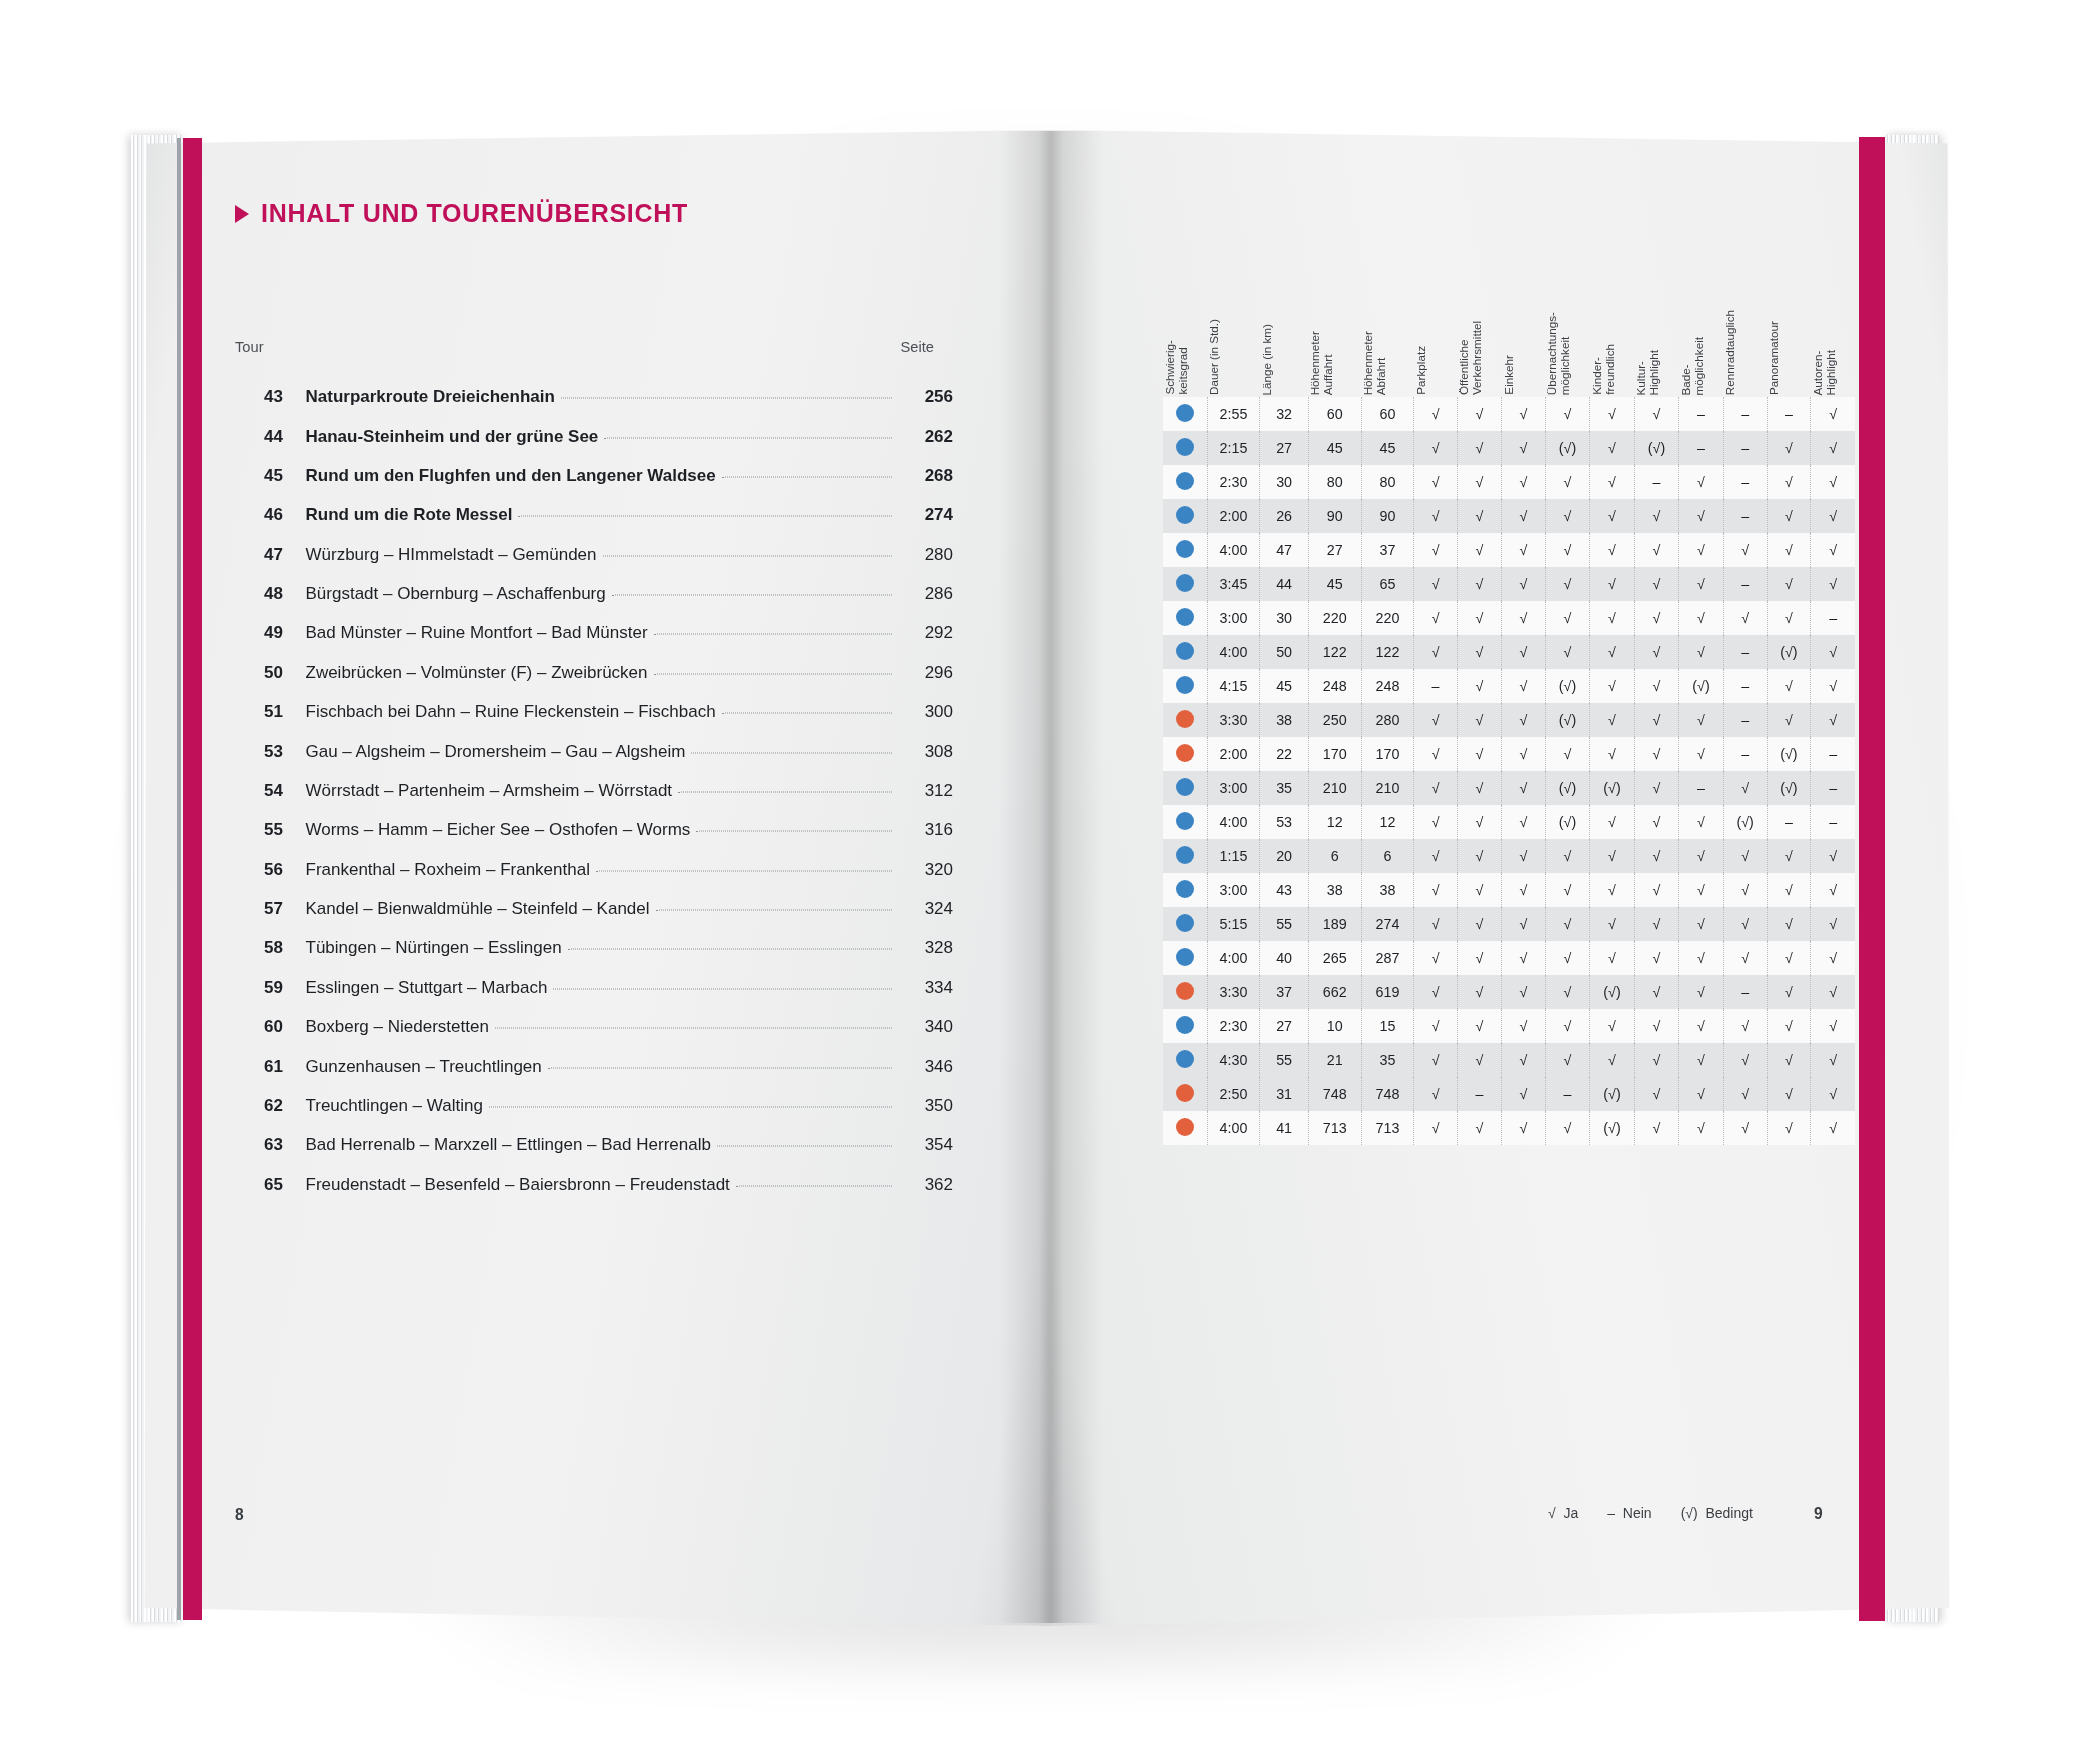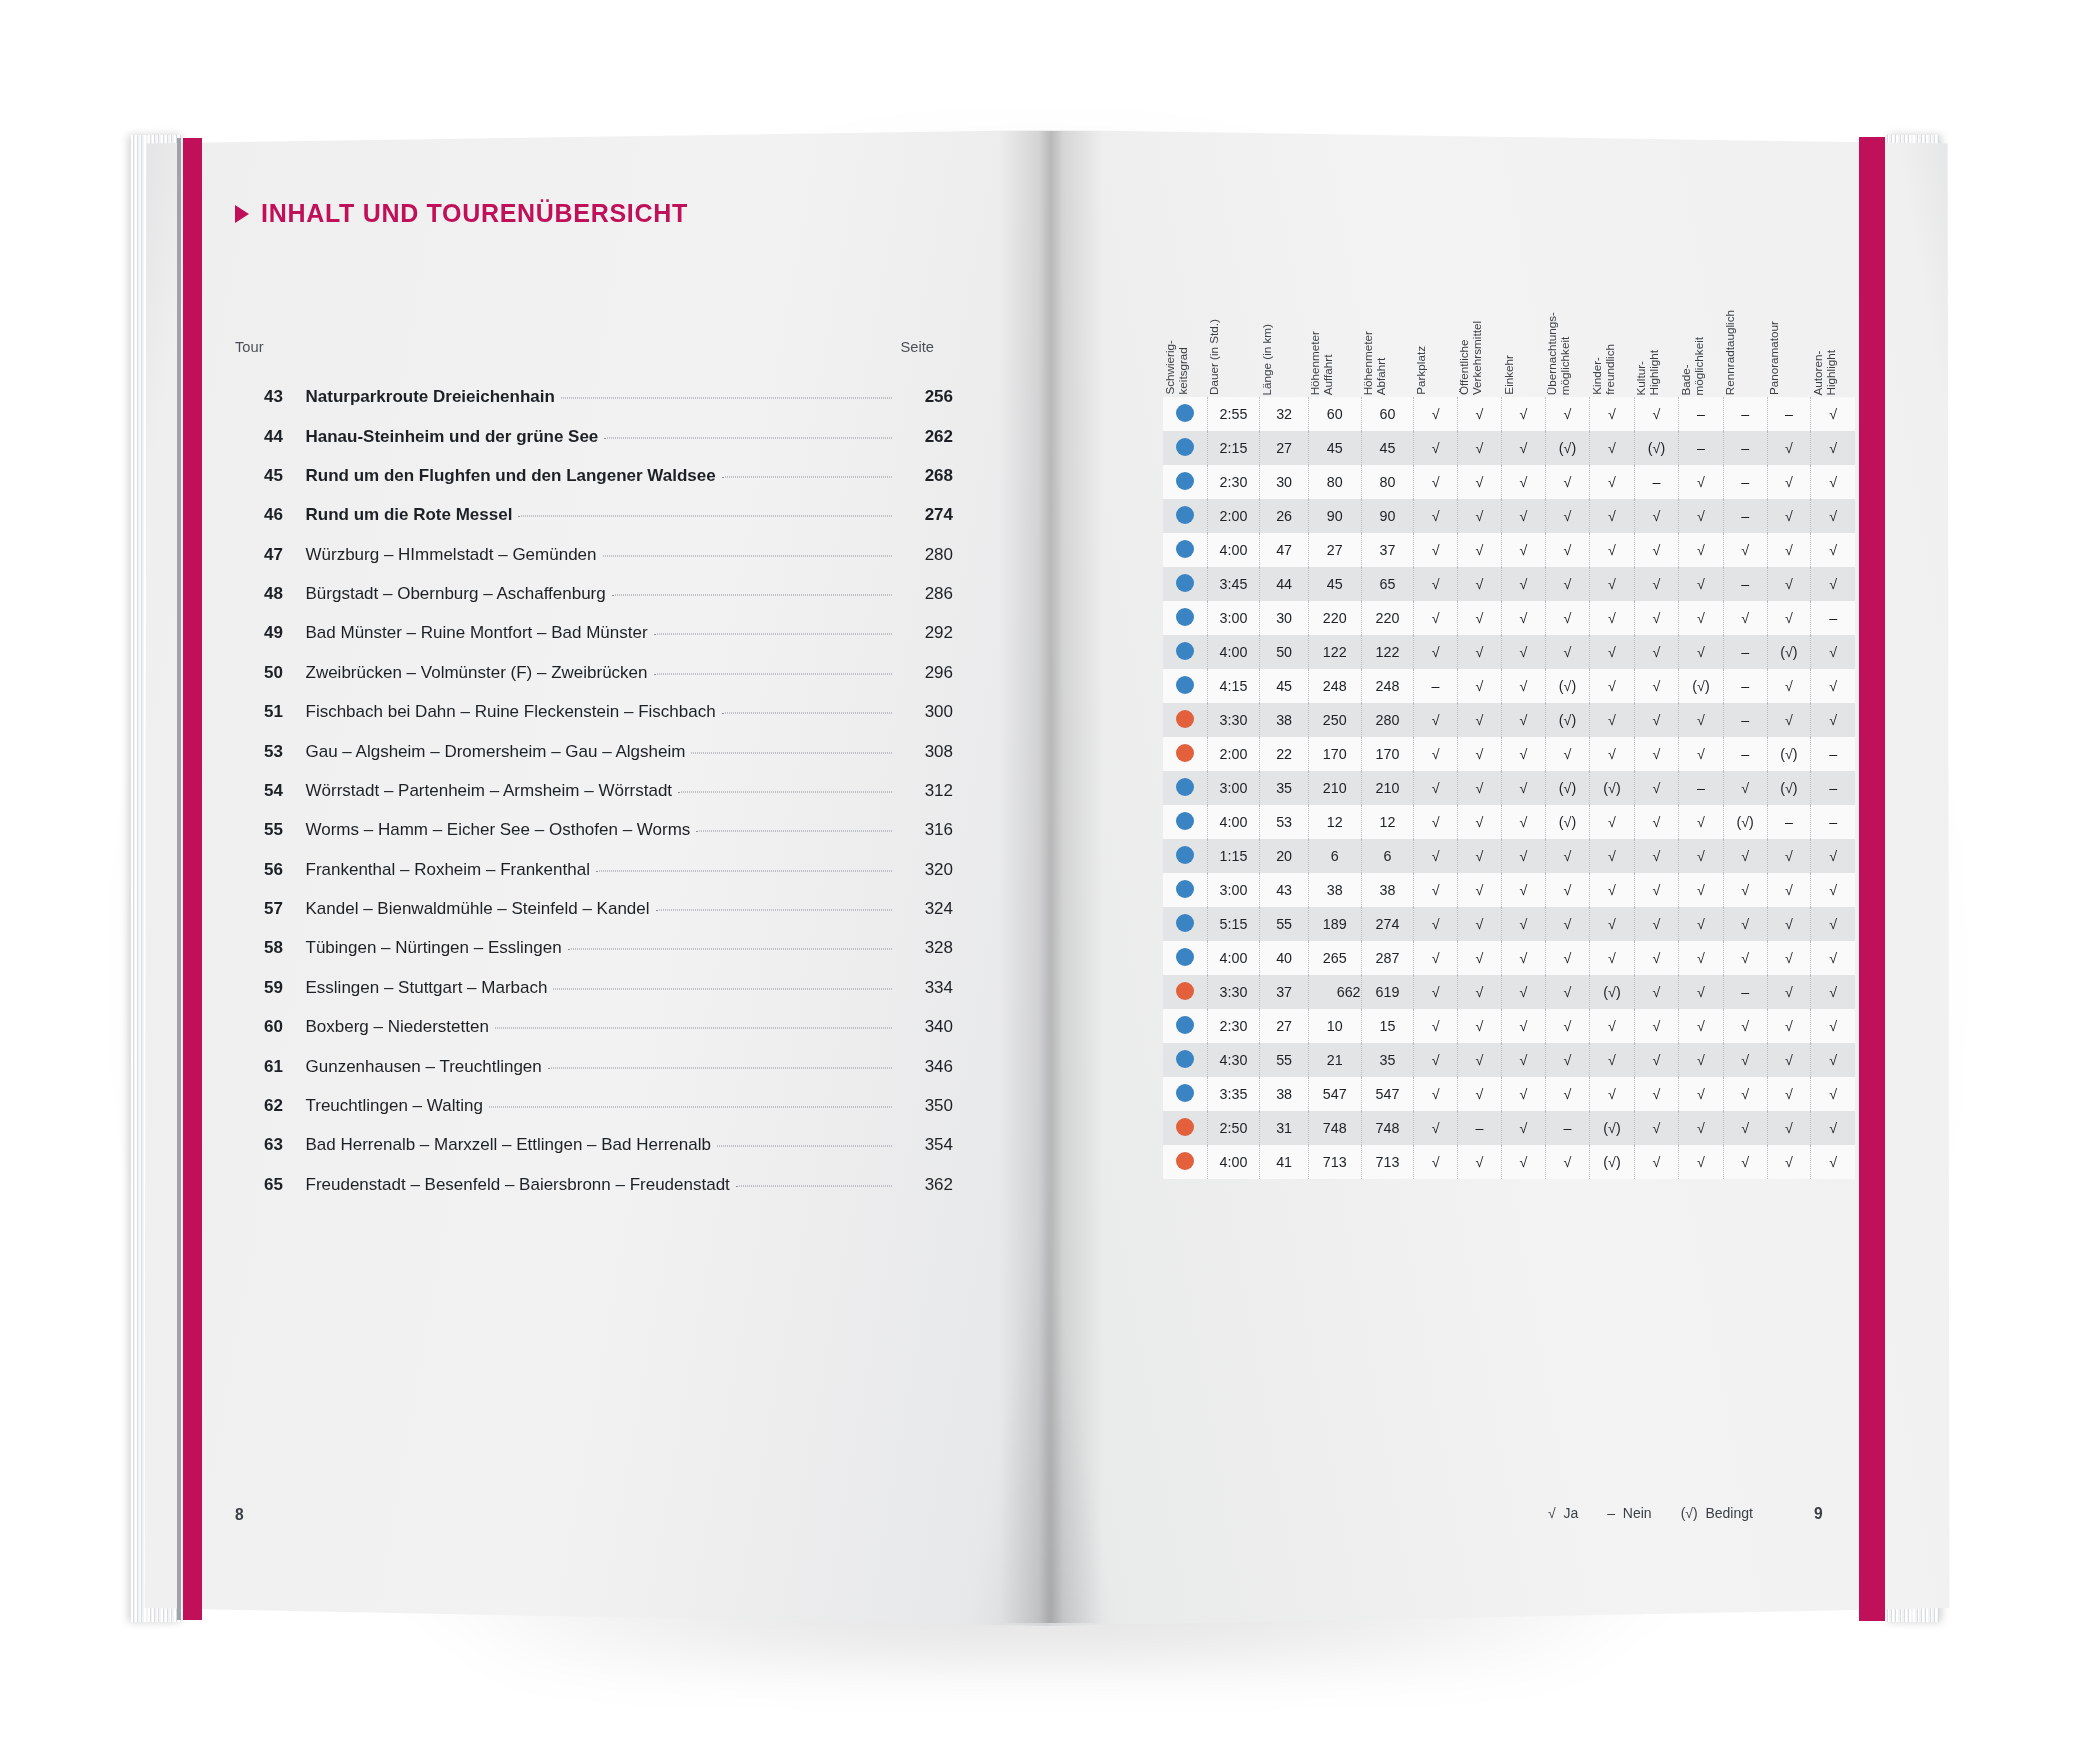--- a/index.html
+++ b/index.html
@@ -589,21 +589,21 @@
             <td class="rowcell num" style="width: 45px;">√</td>
             <td class="rowcell num" style="width: 45px;">√</td>
             <td class="rowcell num" style="width: 45px;">√</td>
             <td class="rowcell num" style="width: 45px;">√</td>
             <td class="rowcell num last" style="width: 45px;">√</td>
           </tr>
           <tr class="alt">
             <td class="rowcell first dotcell"><span class="dot red"></span></td>
             <td class="rowcell num" style="width: 54px;">3:30</td>
             <td class="rowcell num" style="width: 50px;">37</td>
-            <td class="rowcell num" style="width: 54px; text-align: right;">662</td>
+            <td class="rowcell num" style="width: 54px;">662</td>
             <td class="rowcell num" style="width: 54px;">619</td>
             <td class="rowcell num" style="width: 45px;">√</td>
             <td class="rowcell num" style="width: 45px;">√</td>
             <td class="rowcell num" style="width: 45px;">√</td>
             <td class="rowcell num" style="width: 45px;">√</td>
             <td class="rowcell num" style="width: 45px;">(√)</td>
             <td class="rowcell num" style="width: 45px;">√</td>
             <td class="rowcell num" style="width: 45px;">√</td>
             <td class="rowcell num" style="width: 45px;">–</td>
             <td class="rowcell num" style="width: 45px;">√</td>
@@ -625,37 +625,20 @@
             <td class="rowcell num" style="width: 45px;">√</td>
             <td class="rowcell num" style="width: 45px;">√</td>
             <td class="rowcell num last" style="width: 45px;">√</td>
           </tr>
           <tr class="alt">
             <td class="rowcell first dotcell"><span class="dot blue"></span></td>
             <td class="rowcell num" style="width: 54px;">4:30</td>
             <td class="rowcell num" style="width: 50px;">55</td>
             <td class="rowcell num" style="width: 54px;">21</td>
             <td class="rowcell num" style="width: 54px;">35</td>
-            <td class="rowcell num" style="width: 45px;">√</td>
-            <td class="rowcell num" style="width: 45px;">√</td>
-            <td class="rowcell num" style="width: 45px;">√</td>
-            <td class="rowcell num" style="width: 45px;">√</td>
-            <td class="rowcell num" style="width: 45px;">√</td>
-            <td class="rowcell num" style="width: 45px;">√</td>
-            <td class="rowcell num" style="width: 45px;">√</td>
-            <td class="rowcell num" style="width: 45px;">√</td>
-            <td class="rowcell num" style="width: 45px;">√</td>
-            <td class="rowcell num last" style="width: 45px;">√</td>
-          </tr>
-          <tr class="norm">
-            <td class="rowcell first dotcell"><span class="dot blue"></span></td>
-            <td class="rowcell num" style="width: 54px;">3:35</td>
-            <td class="rowcell num" style="width: 50px;">38</td>
-            <td class="rowcell num" style="width: 54px;">547</td>
-            <td class="rowcell num" style="width: 54px;">547</td>
             <td class="rowcell num" style="width: 45px;">√</td>
             <td class="rowcell num" style="width: 45px;">√</td>
             <td class="rowcell num" style="width: 45px;">√</td>
             <td class="rowcell num" style="width: 45px;">√</td>
             <td class="rowcell num" style="width: 45px;">√</td>
             <td class="rowcell num" style="width: 45px;">√</td>
             <td class="rowcell num" style="width: 45px;">√</td>
             <td class="rowcell num" style="width: 45px;">√</td>
             <td class="rowcell num" style="width: 45px;">√</td>
             <td class="rowcell num last" style="width: 45px;">√</td>

